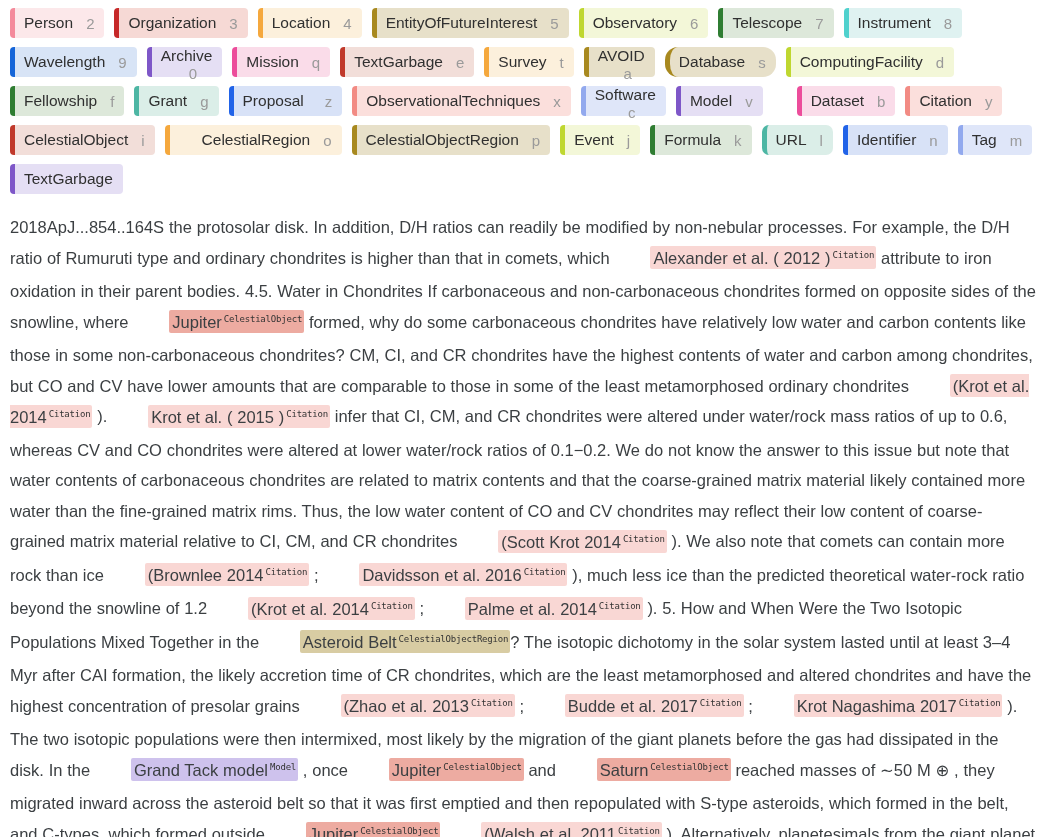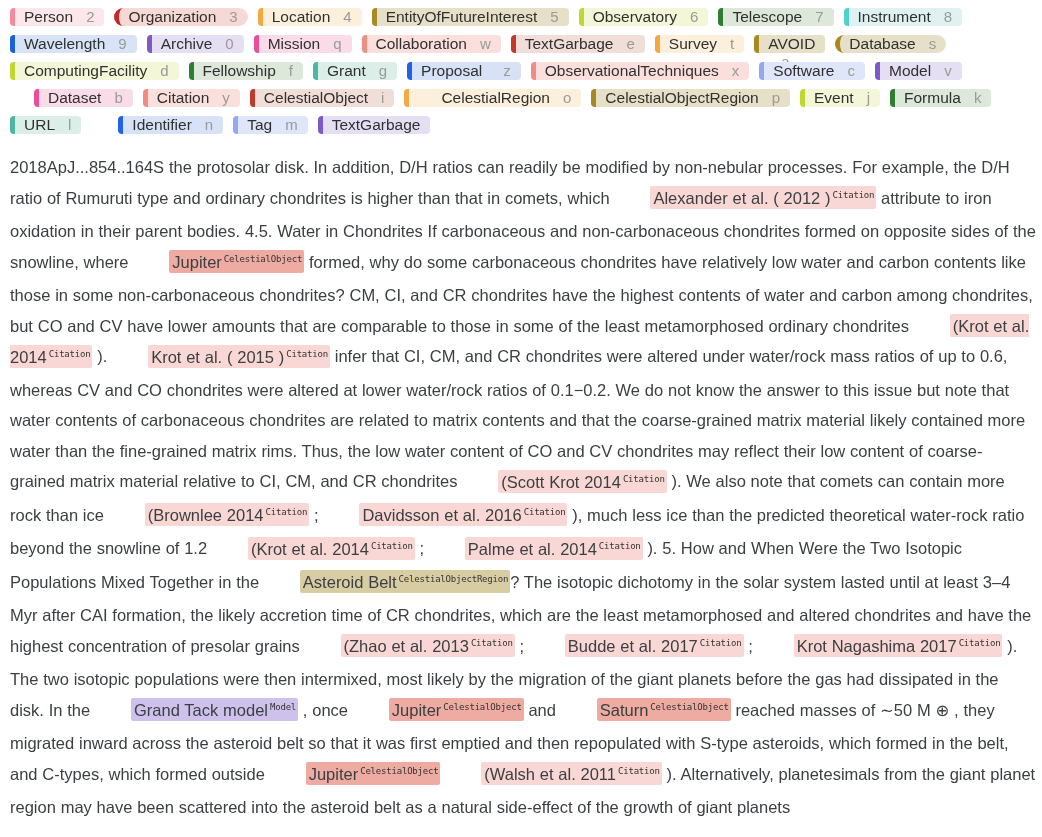--- a/index.html
+++ b/index.html
@@ -15,21 +15,22 @@
   }
   
   .legend {
     display: flex;
     flex-wrap: wrap;
     gap: 9px 10px;
     margin-bottom: 18px;
   }
   .chip {
     display: inline-flex;
-    height: 18px;
+    align-items: center;
+    height: 30px;
     border-radius: 4px;
     padding: 0 10px 0 9px;
     border-left: 5px solid #999;
     cursor: pointer;
     user-select: none;
   }
   .chip .chip-label {
     font-size: 15.5px;
     color: #303030;
     white-space: nowrap;
@@ -66,21 +67,21 @@
 </style>
 </head>
 <body>
 
 <div class="page">
   <div class="legend" id="legend">
       <div class="chip" style="border-left-color: rgb(244, 138, 155); background: rgb(252, 232, 234);">
         <span class="chip-label">Person</span>
         <span class="chip-key">2</span>
       </div>
-      <div class="chip" style="border-left-color: rgb(198, 40, 40); background: rgb(246, 217, 213); border-radius: 12px;">
+      <div class="chip" style="border-left-color: rgb(198, 40, 40); background: rgb(246, 217, 213);">
         <span class="chip-label">Organization</span>
         <span class="chip-key">3</span>
       </div>
       <div class="chip" style="border-left-color: rgb(245, 168, 61); background: rgb(252, 240, 220);">
         <span class="chip-label">Location</span>
         <span class="chip-key">4</span>
       </div>
       <div class="chip" style="border-left-color: rgb(168, 137, 31); background: rgb(231, 224, 201);">
         <span class="chip-label">EntityOfFutureInterest</span>
         <span class="chip-key">5</span>
@@ -94,32 +95,28 @@
         <span class="chip-key">7</span>
       </div>
       <div class="chip" style="border-left-color: rgb(79, 209, 205); background: rgb(223, 242, 241);">
         <span class="chip-label">Instrument</span>
         <span class="chip-key">8</span>
       </div>
       <div class="chip" style="border-left-color: rgb(21, 101, 216); background: rgb(216, 228, 246);">
         <span class="chip-label">Wavelength</span>
         <span class="chip-key">9</span>
       </div>
-      <div class="chip" style="border-left-color: rgb(126, 87, 200); background: rgb(229, 223, 244);">
+      <div class="chip" style="border-left-color: rgb(126, 87, 200); background: rgb(229, 223, 244); flex-direction: column;">
         <span class="chip-label">Archive</span>
         <span class="chip-key">0</span>
       </div>
       <div class="chip" style="border-left-color: rgb(236, 77, 155); background: rgb(250, 220, 233);">
         <span class="chip-label">Mission</span>
         <span class="chip-key">q</span>
       </div>
-      <div class="chip" style="border-left-color: rgb(242, 139, 132); background: rgb(251, 223, 220);">
-        <span class="chip-label">Collaboration</span>
-        <span class="chip-key">w</span>
-      </div>
       <div class="chip" style="border-left-color: rgb(192, 57, 43); background: rgb(242, 222, 217);">
         <span class="chip-label">TextGarbage</span>
         <span class="chip-key">e</span>
       </div>
       <div class="chip" style="border-left-color: rgb(245, 168, 61); background: rgb(252, 240, 220);">
         <span class="chip-label">Survey</span>
         <span class="chip-key">t</span>
       </div>
       <div class="chip" style="border-left-color: rgb(168, 137, 31); background: rgb(231, 224, 201); flex-direction: column;">
         <span class="chip-label">AVOID</span>
@@ -142,21 +139,21 @@
         <span class="chip-key">g</span>
       </div>
       <div class="chip" style="border-left-color: rgb(33, 99, 232); background: rgb(216, 226, 247); gap: 8px;">
         <span class="chip-label">Proposal</span>
         <span class="chip-key">z</span>
       </div>
       <div class="chip" style="border-left-color: rgb(242, 139, 132); background: rgb(251, 223, 220);">
         <span class="chip-label">ObservationalTechniques</span>
         <span class="chip-key">x</span>
       </div>
-      <div class="chip" style="border-left-color: rgb(146, 169, 238); background: rgb(223, 230, 249);">
+      <div class="chip" style="border-left-color: rgb(146, 169, 238); background: rgb(223, 230, 249); flex-direction: column;">
         <span class="chip-label">Software</span>
         <span class="chip-key">c</span>
       </div>
       <div class="chip" style="border-left-color: rgb(126, 87, 200); background: rgb(229, 223, 244);">
         <span class="chip-label">Model</span>
         <span class="chip-key">v</span>
       </div>
       <div class="chip" style="border-left-color: rgb(236, 77, 155); background: rgb(250, 220, 233); margin-left: 24px;">
         <span class="chip-label">Dataset</span>
         <span class="chip-key">b</span>
@@ -178,25 +175,25 @@
         <span class="chip-key">p</span>
       </div>
       <div class="chip" style="border-left-color: rgb(191, 215, 48); background: rgb(243, 247, 216);">
         <span class="chip-label">Event</span>
         <span class="chip-key">j</span>
       </div>
       <div class="chip" style="border-left-color: rgb(47, 125, 50); background: rgb(221, 232, 218);">
         <span class="chip-label">Formula</span>
         <span class="chip-key">k</span>
       </div>
-      <div class="chip" style="border-left-color: rgb(77, 182, 164); background: rgb(219, 238, 232);">
+      <div class="chip" style="border-left-color: rgb(77, 182, 164); background: rgb(219, 238, 232); border-radius: 7px;">
         <span class="chip-label">URL</span>
         <span class="chip-key">l</span>
       </div>
-      <div class="chip" style="border-left-color: rgb(33, 99, 232); background: rgb(216, 226, 247); margin-left: 27px;">
+      <div class="chip" style="border-left-color: rgb(33, 99, 232); background: rgb(216, 226, 247);">
         <span class="chip-label">Identifier</span>
         <span class="chip-key">n</span>
       </div>
       <div class="chip" style="border-left-color: rgb(146, 169, 238); background: rgb(223, 230, 249);">
         <span class="chip-label">Tag</span>
         <span class="chip-key">m</span>
       </div>
       <div class="chip" style="border-left-color: rgb(126, 87, 200); background: rgb(229, 223, 244);">
         <span class="chip-label">TextGarbage</span>
       </div>

